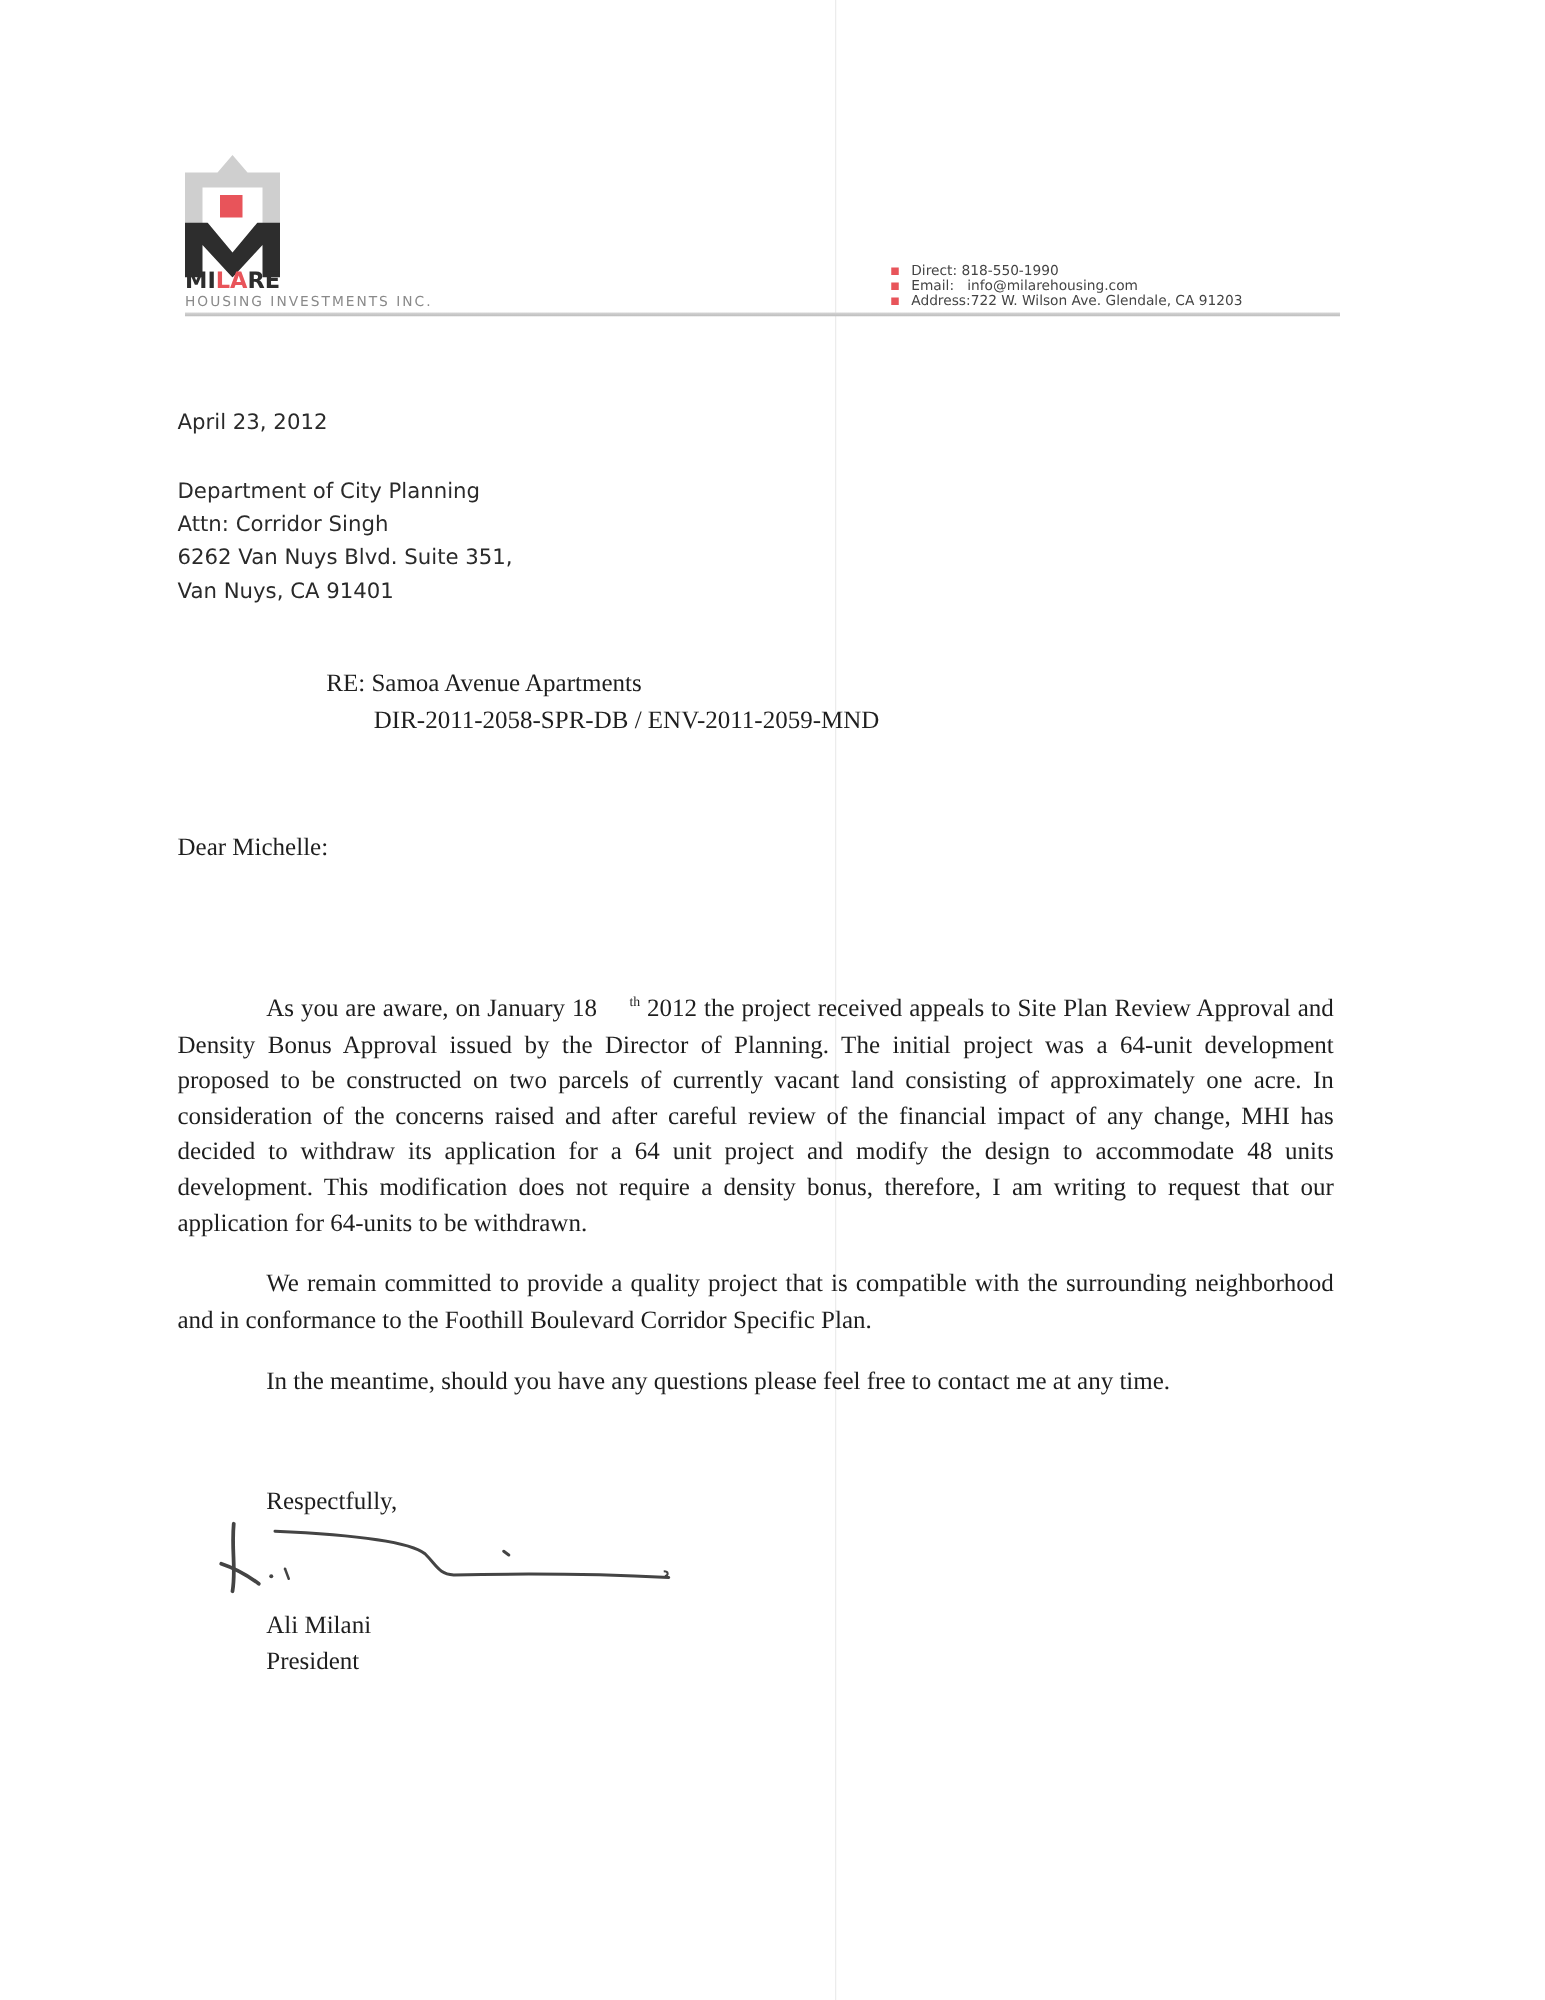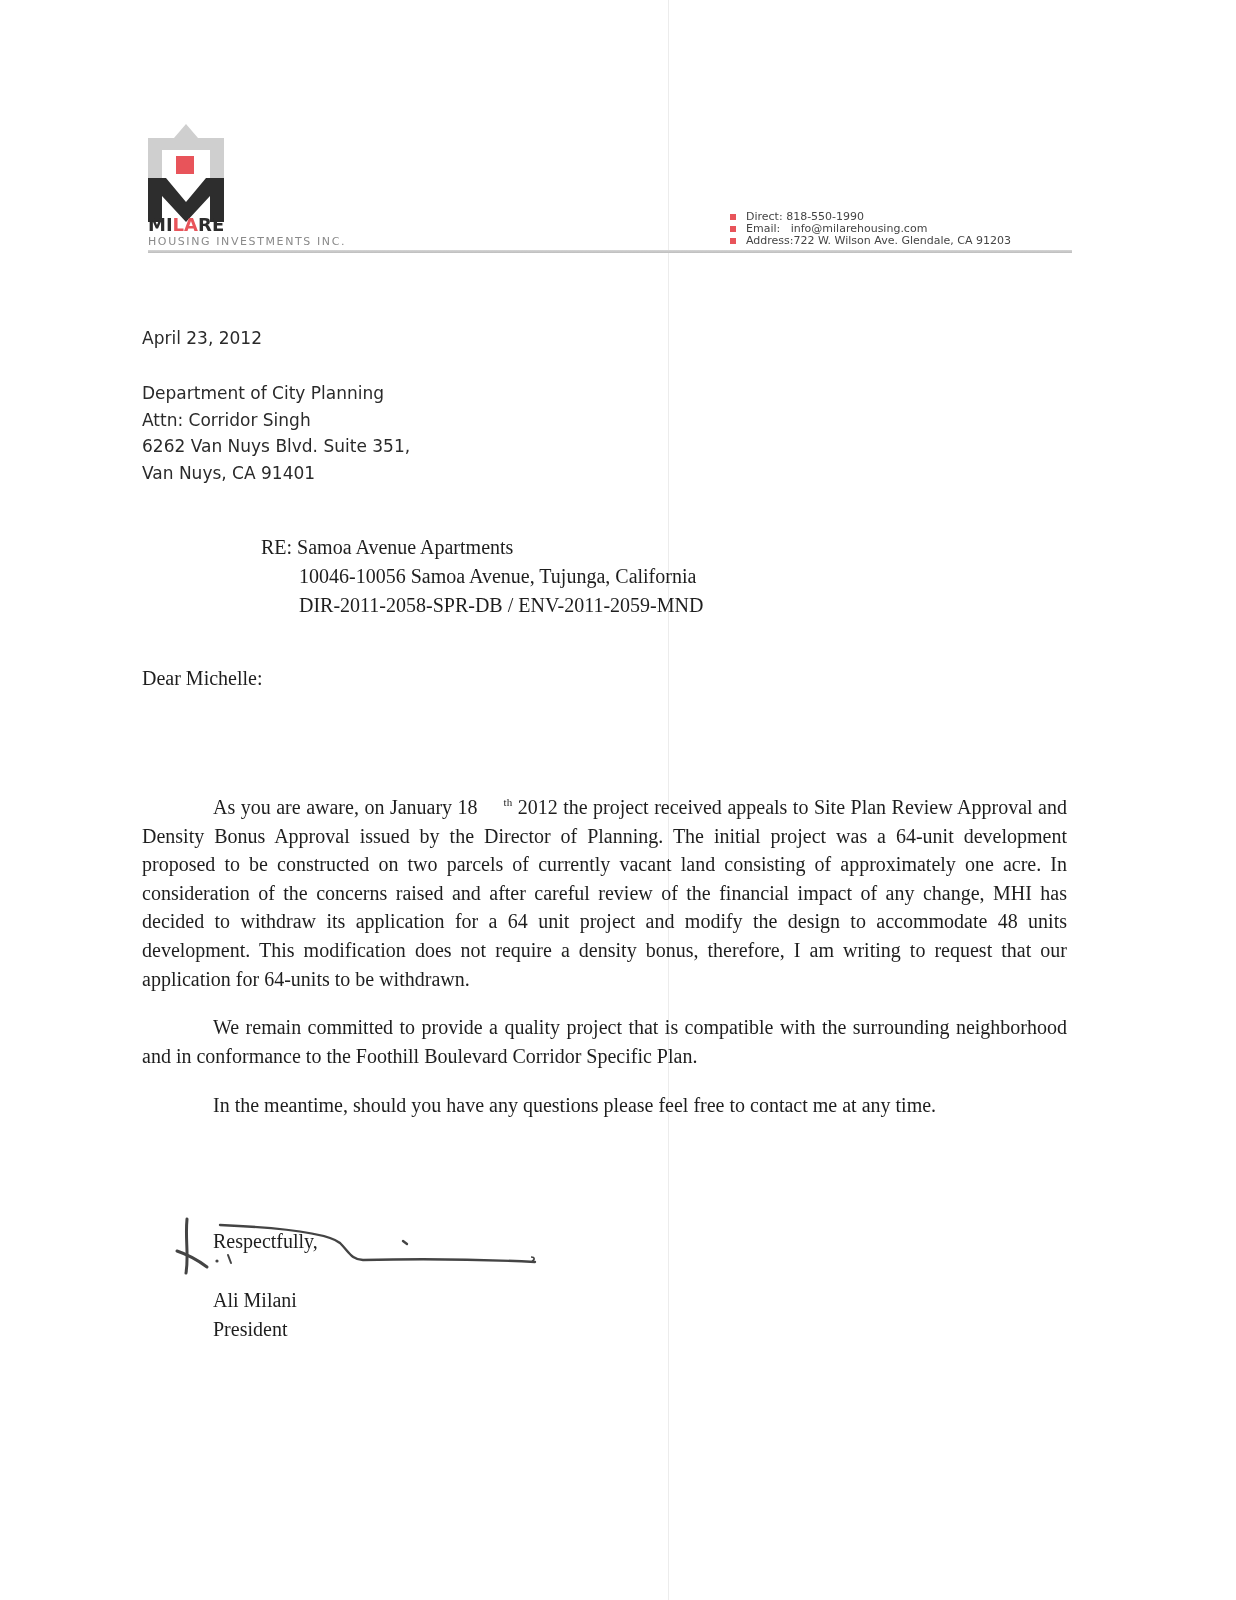--- a/index.html
+++ b/index.html
@@ -9,38 +9,38 @@
 
   
   .logo { position: absolute; left: 148px; top: 124px; width: 80px; height: 98px; }
   .logo-roof { position: absolute; left: 0; top: 0; width: 76px; height: 56px; }
   .logo-red { position: absolute; left: 28px; top: 32px; width: 18px; height: 18px; background: #e8545a; }
   .logo-m { position: absolute; left: 0; top: 54px; width: 76px; height: 44px; }
   .brand { position: absolute; left: 148px; top: 214px; font-family: "DejaVu Sans", sans-serif; font-weight: bold; font-size: 18px; letter-spacing: 0px; line-height: 22px; color: #2d2d2d; }
   .brand .accent { color: #e8545a; }
   .tagline { position: absolute; left: 148px; top: 236px; font-family: "DejaVu Sans", sans-serif; font-size: 11px; letter-spacing: 1.6px; color: #8a8a8a; line-height: 12px; }
   .contact { position: absolute; left: 713px; top: 211px; font-family: "DejaVu Sans", sans-serif; font-size: 11px; color: #444; line-height: 12px; }
-  .contact-row { display: flex; align-items: center; height: 12px; margin-left: 17px; }
+  .contact-row { display: flex; align-items: center; height: 12px; }
   .bullet { width: 6px; height: 6px; background: #e8545a; margin-right: 10px; display: inline-block; }
   .rule { position: absolute; left: 148px; top: 250px; width: 924px; height: 3px; background: linear-gradient(#d6d6d6, #bdbdbd); }
 
   
   .sans { font-family: "DejaVu Sans", sans-serif; font-size: 17px; color: #2a2a2a; }
   .date { position: absolute; left: 142px; top: 328px; }
   .addr { position: absolute; left: 142px; top: 380px; line-height: 26.5px; }
   .re { position: absolute; left: 213px; top: 533px; font-size: 20px; line-height: 29px; margin-left: 48px; }
   .re .indent { padding-left: 38px; }
   .salutation { position: absolute; left: 142px; top: 667px; font-size: 20px; }
   .para { position: absolute; left: 142px; width: 925px; font-size: 20px; line-height: 28.6px; text-align: justify; text-indent: 71px; margin: 0; }
   .p1 { top: 715px; }
   .p2 { top: 793px; }
   .p3 { top: 1013px; }
   .p4 { top: 1091px; }
   sup { font-size: 11px; line-height: 0; padding-left: 26px; }
-  .closing { position: absolute; left: 213px; top: 1190px; font-size: 20px; margin-top: 40px; }
+  .closing { position: absolute; left: 213px; top: 1190px; font-size: 20px; }
   .signature { position: absolute; left: 175px; top: 1215px; width: 370px; height: 70px; }
   .signer { position: absolute; left: 213px; top: 1286px; font-size: 20px; line-height: 29px; }
 </style>
 </head>
 <body>
 
 <div class="page">
   <div class="fold"></div>
 
   <div class="logo">
@@ -74,21 +74,20 @@
   <div class="date sans">April 23, 2012</div>
   <div class="addr sans">
     <div>Department of City Planning</div>
     <div>Attn: Corridor Singh</div>
     <div>6262 Van Nuys Blvd. Suite 351,</div>
     <div>Van Nuys, CA 91401</div>
   </div>
 
   <div class="re">
     <div>RE: Samoa Avenue Apartments</div>
-    <div class="indent">10046-10056 Samoa Avenue, Tujunga, California</div>
     <div class="indent">DIR-2011-2058-SPR-DB / ENV-2011-2059-MND</div>
   </div>
 
   <div class="salutation">Dear Michelle:</div>
 
   <p class="para p2"><span>As you are aware, on January 18</span><sup>th</sup><span> 2012 the project received appeals to Site Plan Review Approval and Density Bonus Approval issued by the Director of Planning. The initial project was a 64-unit development proposed to be constructed on two parcels of currently vacant land consisting of approximately one acre. In consideration of the concerns raised and after careful review of the financial impact of any change, MHI has decided to withdraw its application for a 64 unit project and modify the design to accommodate 48 units development. This modification does not require a density bonus, therefore, I am writing to request that our application for 64-units to be withdrawn.</span></p>
   <p class="para p4">In the meantime, should you have any questions please feel free to contact me at any time.</p>
   <p class="para p3">We remain committed to provide a quality project that is compatible with the surrounding neighborhood and in conformance to the Foothill Boulevard Corridor Specific Plan.</p>
 
   <div class="closing">Respectfully,</div>

